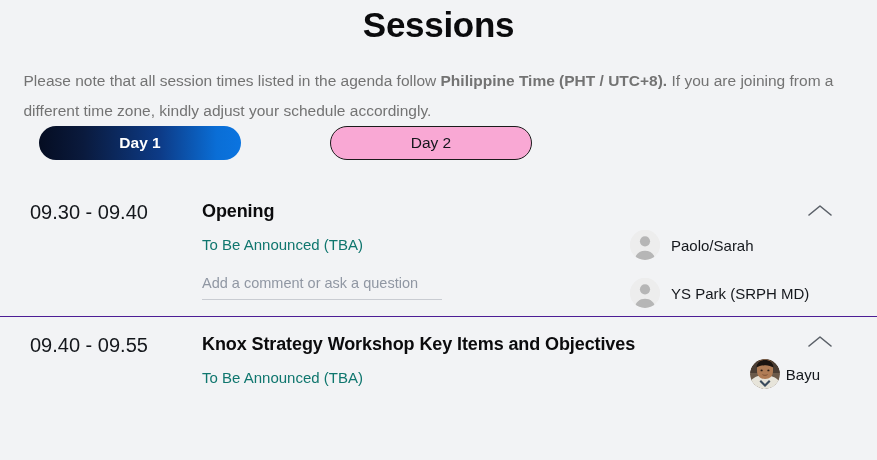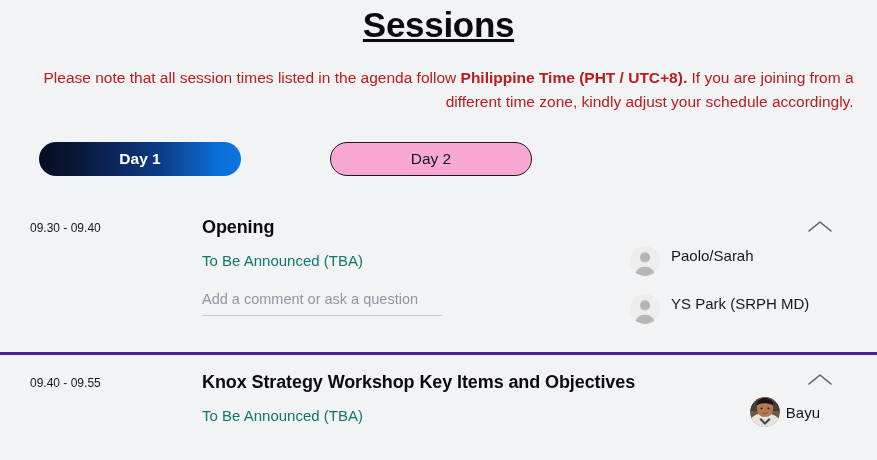--- a/index.html
+++ b/index.html
@@ -19,38 +19,36 @@
   
   .page-title {
     text-align: center;
     font-size: 35px;
     font-weight: bold;
     letter-spacing: -0.3px;
     color: #0b0b0d;
     margin: 0;
     padding-top: 3px;
     line-height: 44px;
-    text-decoration: underline;
   }
 
   .notice {
     margin: 19px auto 0 auto;
     width: 830px;
-    text-align: right;
+    text-align: left;
     font-size: 15.5px;
-    line-height: 24px;
-    color: #b91c1c;
+    line-height: 30px;
+    color: #737373;
   }
   .notice b {
     font-weight: bold;
   }
 
   
   .day-tabs {
-    margin-top: 28px;
     height: 34px;
     position: relative;
   }
   .day-tab {
     position: absolute;
     top: 0;
     height: 34px;
     border-radius: 17px;
     display: flex;
     align-items: center;
@@ -80,33 +78,33 @@
   
   .sessions {
     margin-top: 26px;
   }
   .session-row {
     position: relative;
     padding: 14px 12px 0 12px;
     box-sizing: border-box;
   }
   .session-row + .session-row {
-    border-top: 3px solid #4c1d95;
-    margin-top: 28px;
+    border-top: 1px solid #4c1d95;
+    margin-top: 8px;
     padding-top: 16px;
     padding-left: 12px;
   }
   .session-grid {
     display: flex;
     align-items: flex-start;
   }
   .session-time {
     width: 190px;
     flex: 0 0 190px;
-    font-size: 12px;
+    font-size: 20px;
     color: #14171c;
     padding-left: 18px;
     box-sizing: border-box;
     line-height: 22px;
     padding-top: 1px;
   }
   .session-body {
     flex: 1 1 auto;
     min-width: 0;
     padding-right: 6px;
@@ -148,20 +146,21 @@
   .speakers {
     flex: 0 0 235px;
     width: 235px;
     padding-top: 30px;
     display: flex;
     flex-direction: column;
     gap: 18px;
   }
   .speaker {
     display: flex;
+    align-items: center;
     gap: 11px;
   }
   .avatar {
     width: 30px;
     height: 30px;
     border-radius: 50%;
     flex: 0 0 30px;
     overflow: hidden;
     position: relative;
     background: #ececec;

